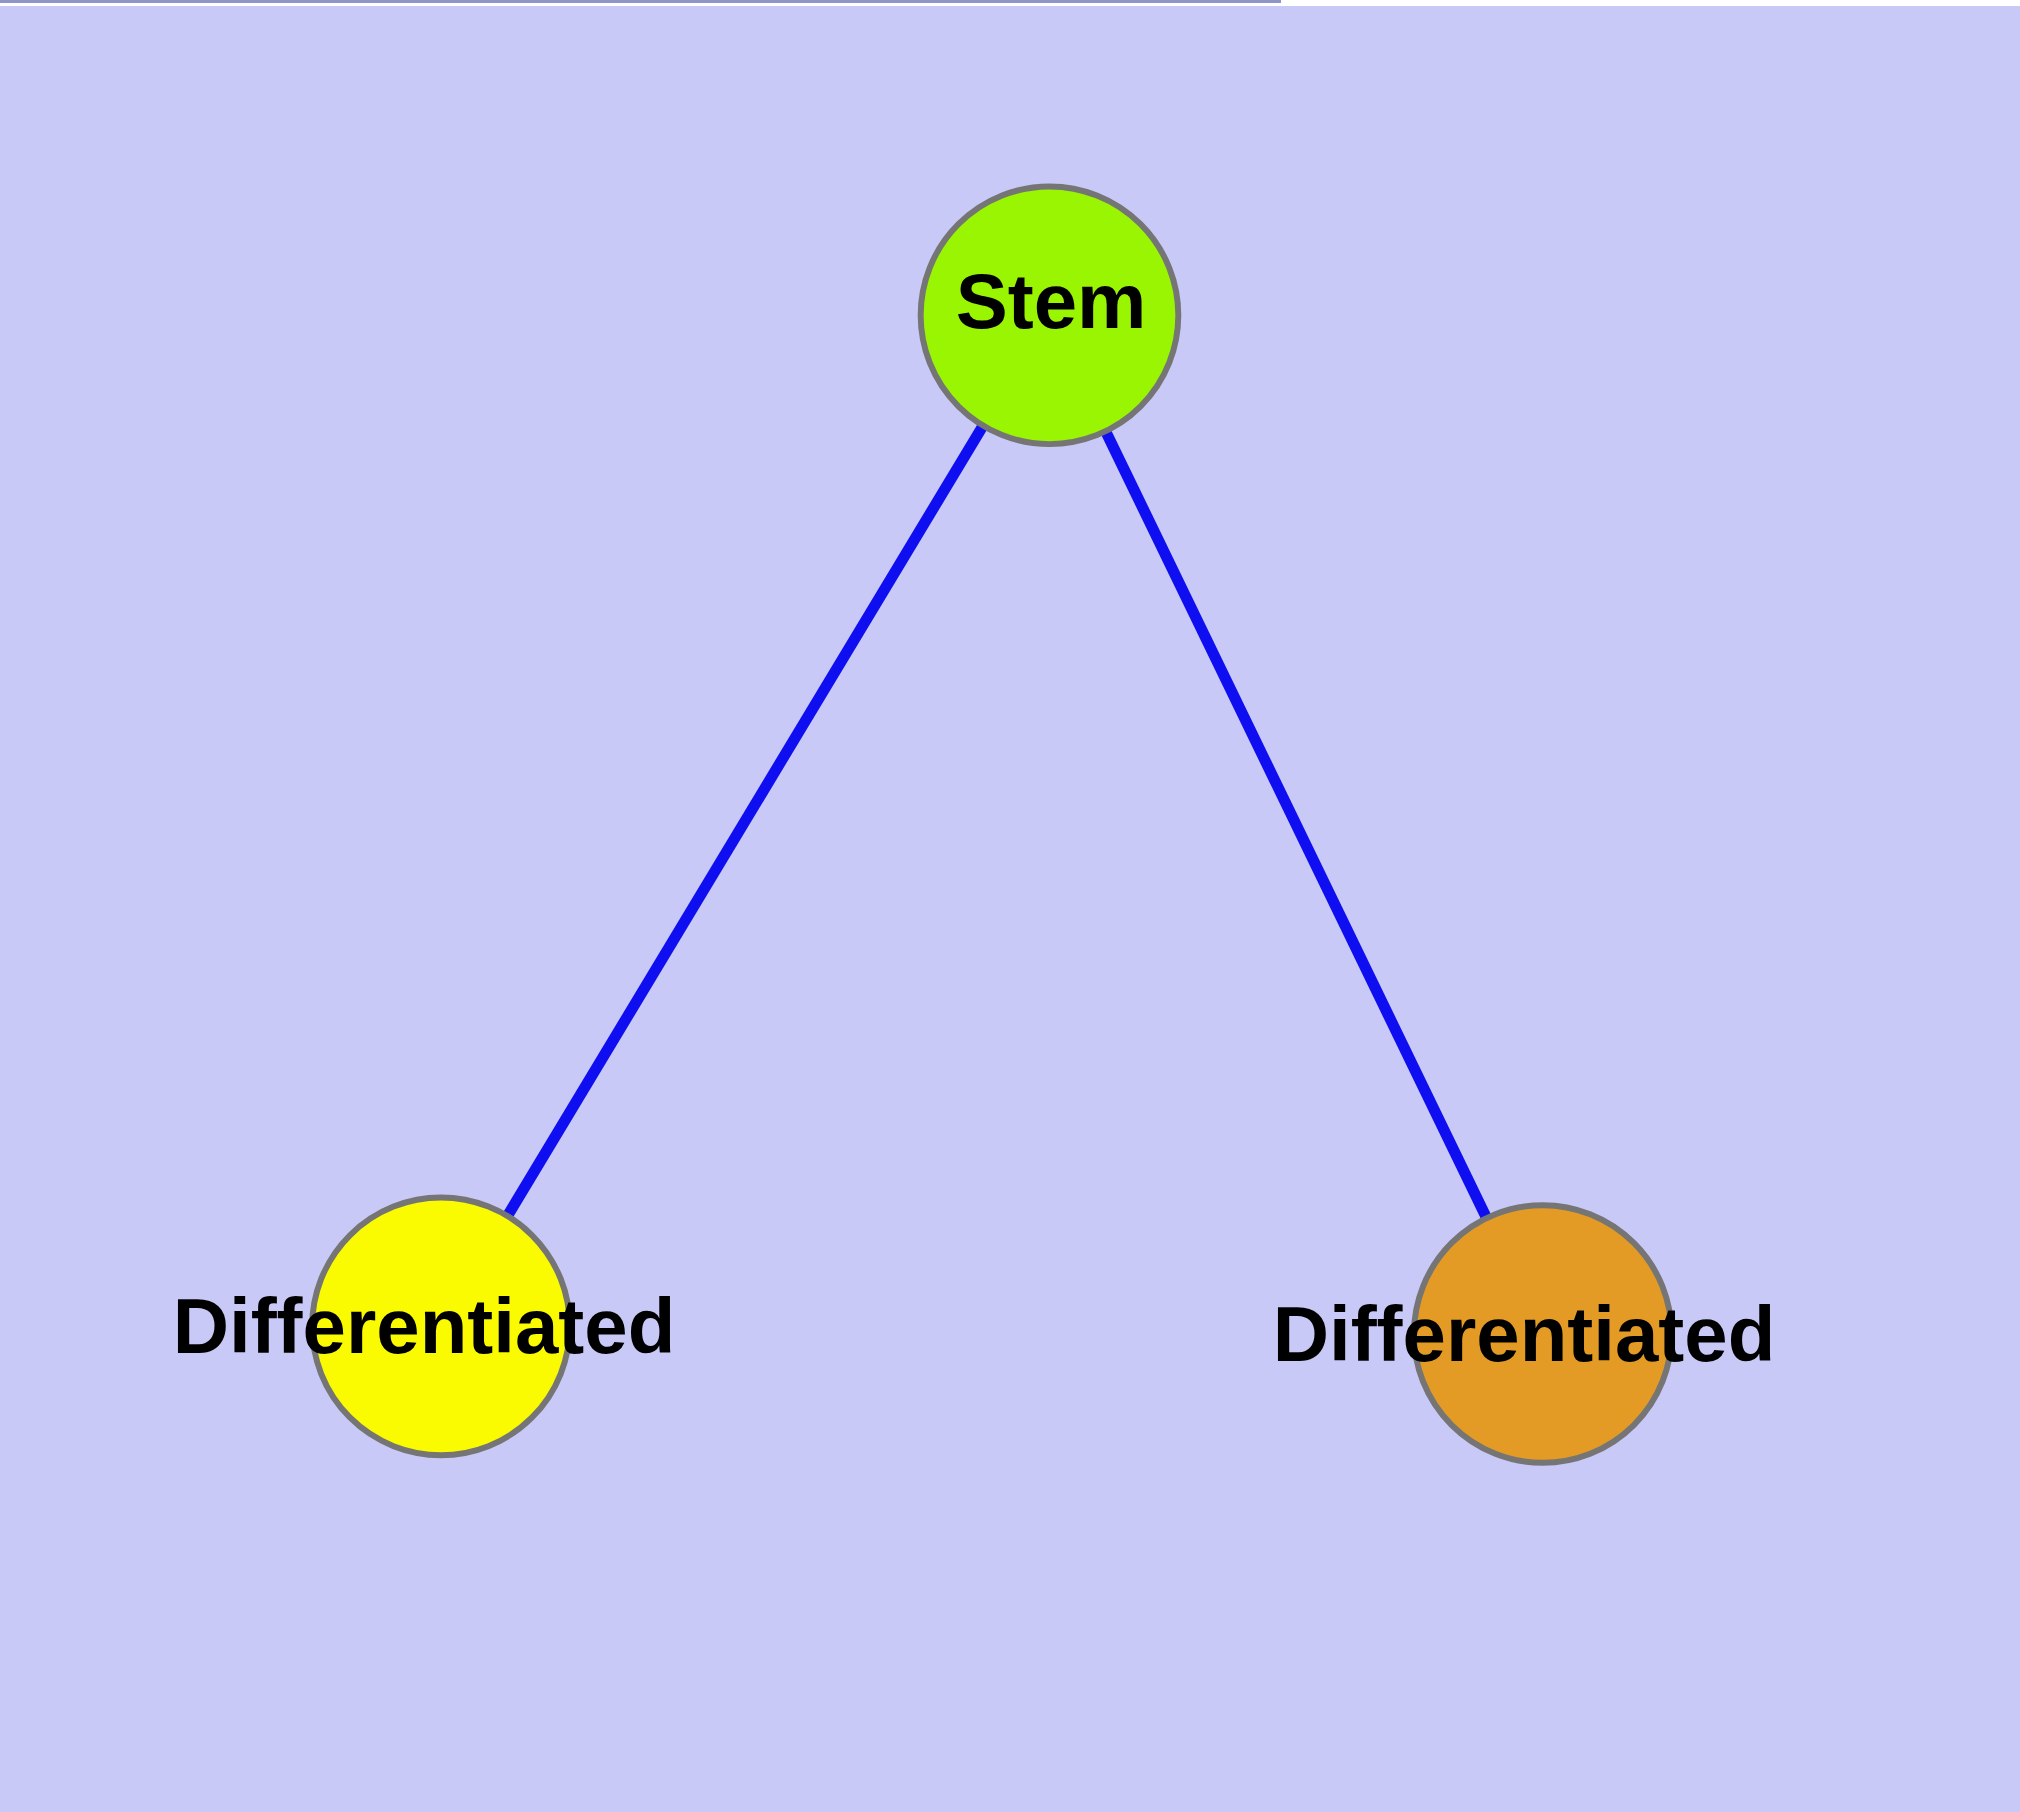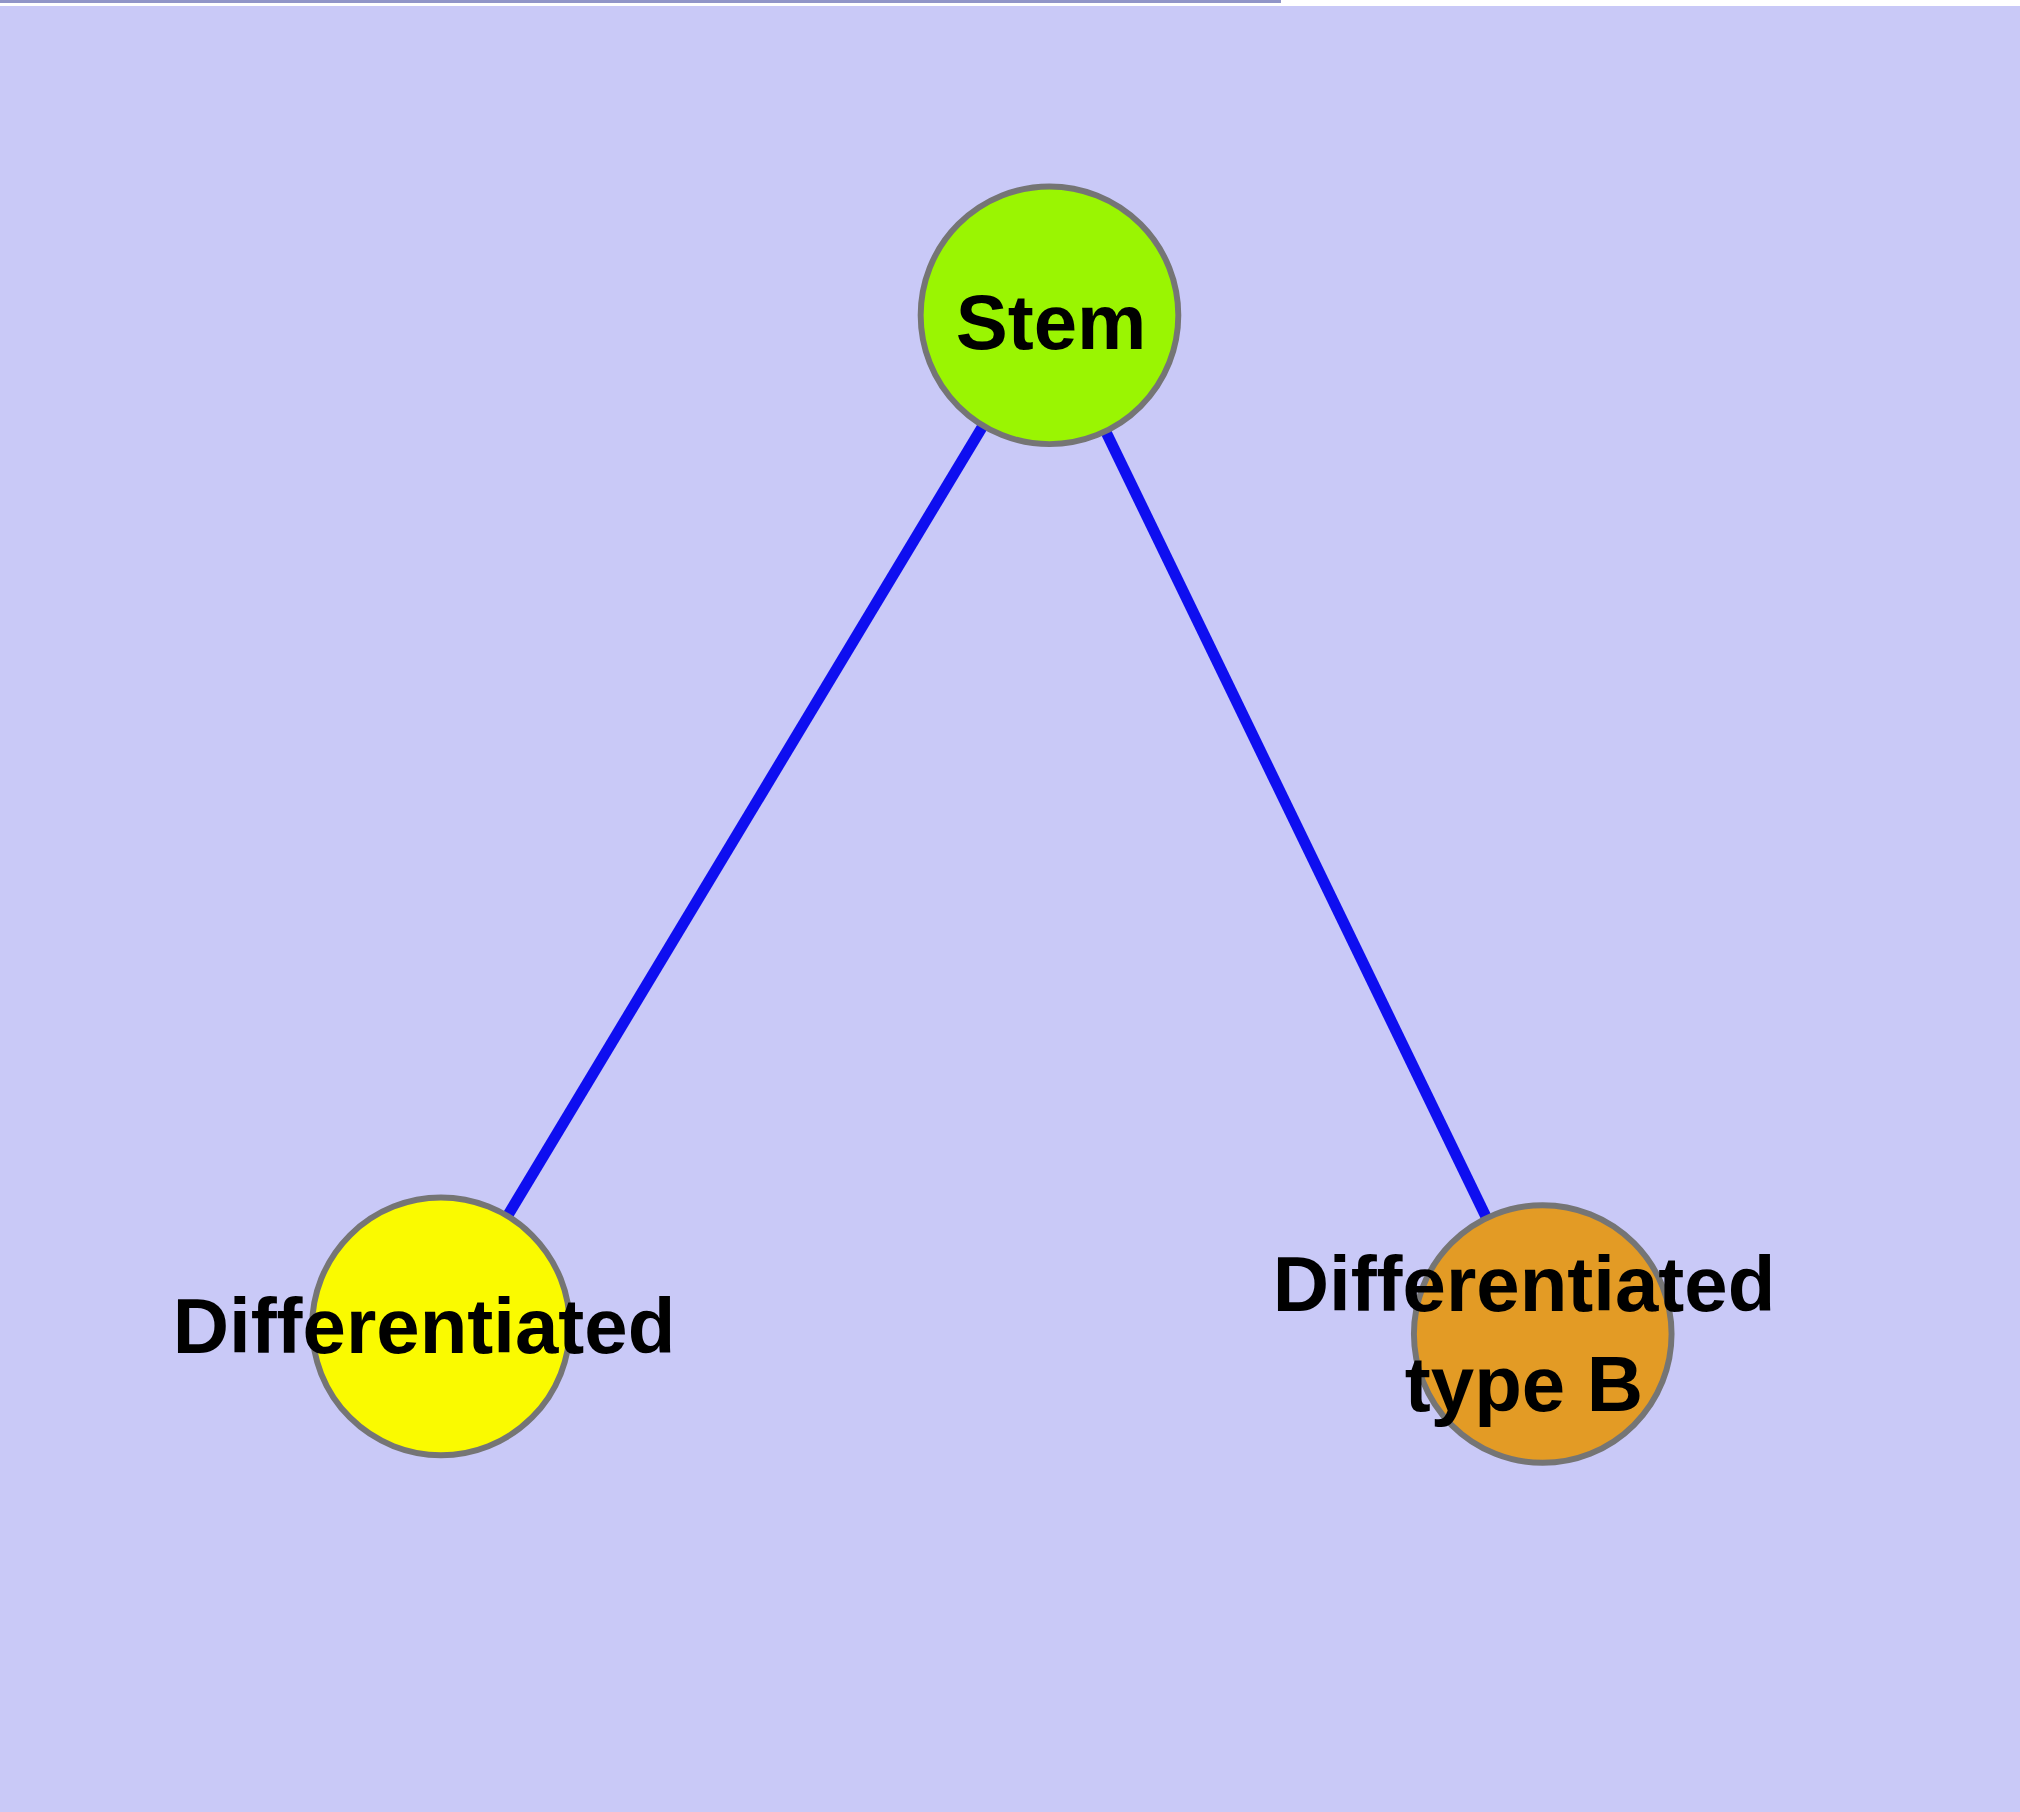--- a/index.html
+++ b/index.html
@@ -62,31 +62,30 @@
   <svg class="graph-svg" width="2021" height="1812" viewBox="0 0 2384 2138">
 
     <line class="edge" x1="1238" y1="372" x2="520" y2="1565" stroke="#0E0EF0"></line>
     <line class="edge" x1="1238" y1="372" x2="1820" y2="1574" stroke="#0E0EF0"></line>
 
     <circle class="node-circle" cx="1238" cy="372" r="152" fill="#9AF502"></circle>
     <circle class="node-circle" cx="520" cy="1565" r="152" fill="#FAFA00"></circle>
     <circle class="node-circle" cx="1820" cy="1574" r="152" fill="#E39B25"></circle>
   </svg>
 
-  <div class="node-label" style="left:1051px; top:322px;">
+  <div class="node-label" style="left:1051px; top:301px;">
     <span class="line">Stem</span>
   </div>
 
   <div class="node-label" style="left:424px; top:1326px;">
     <span class="line">Differentiated</span>
   </div>
 
   <div class="node-label" style="left:1524px; top:1334px;">
     <span class="line">Differentiated</span>
-    <span class="line">type B</span>
   </div>
 
   <div class="top-strip">
     <div class="top-strip-line"></div>
   </div>
 
 </div>
 
 
 </body></html>

